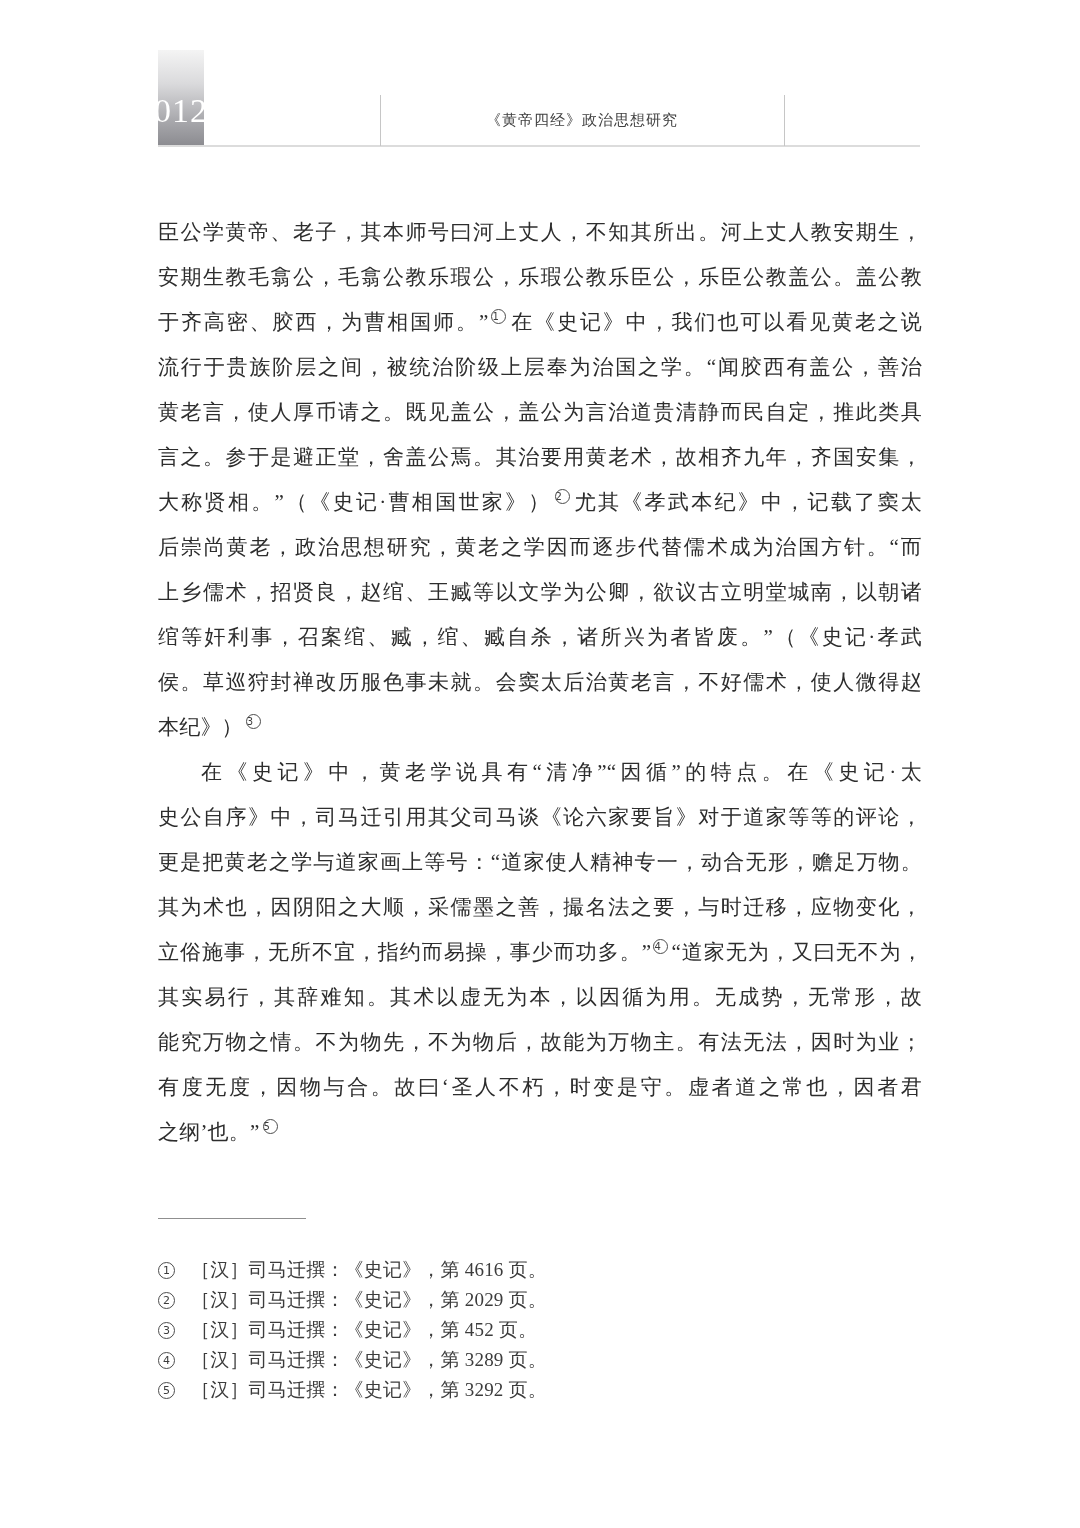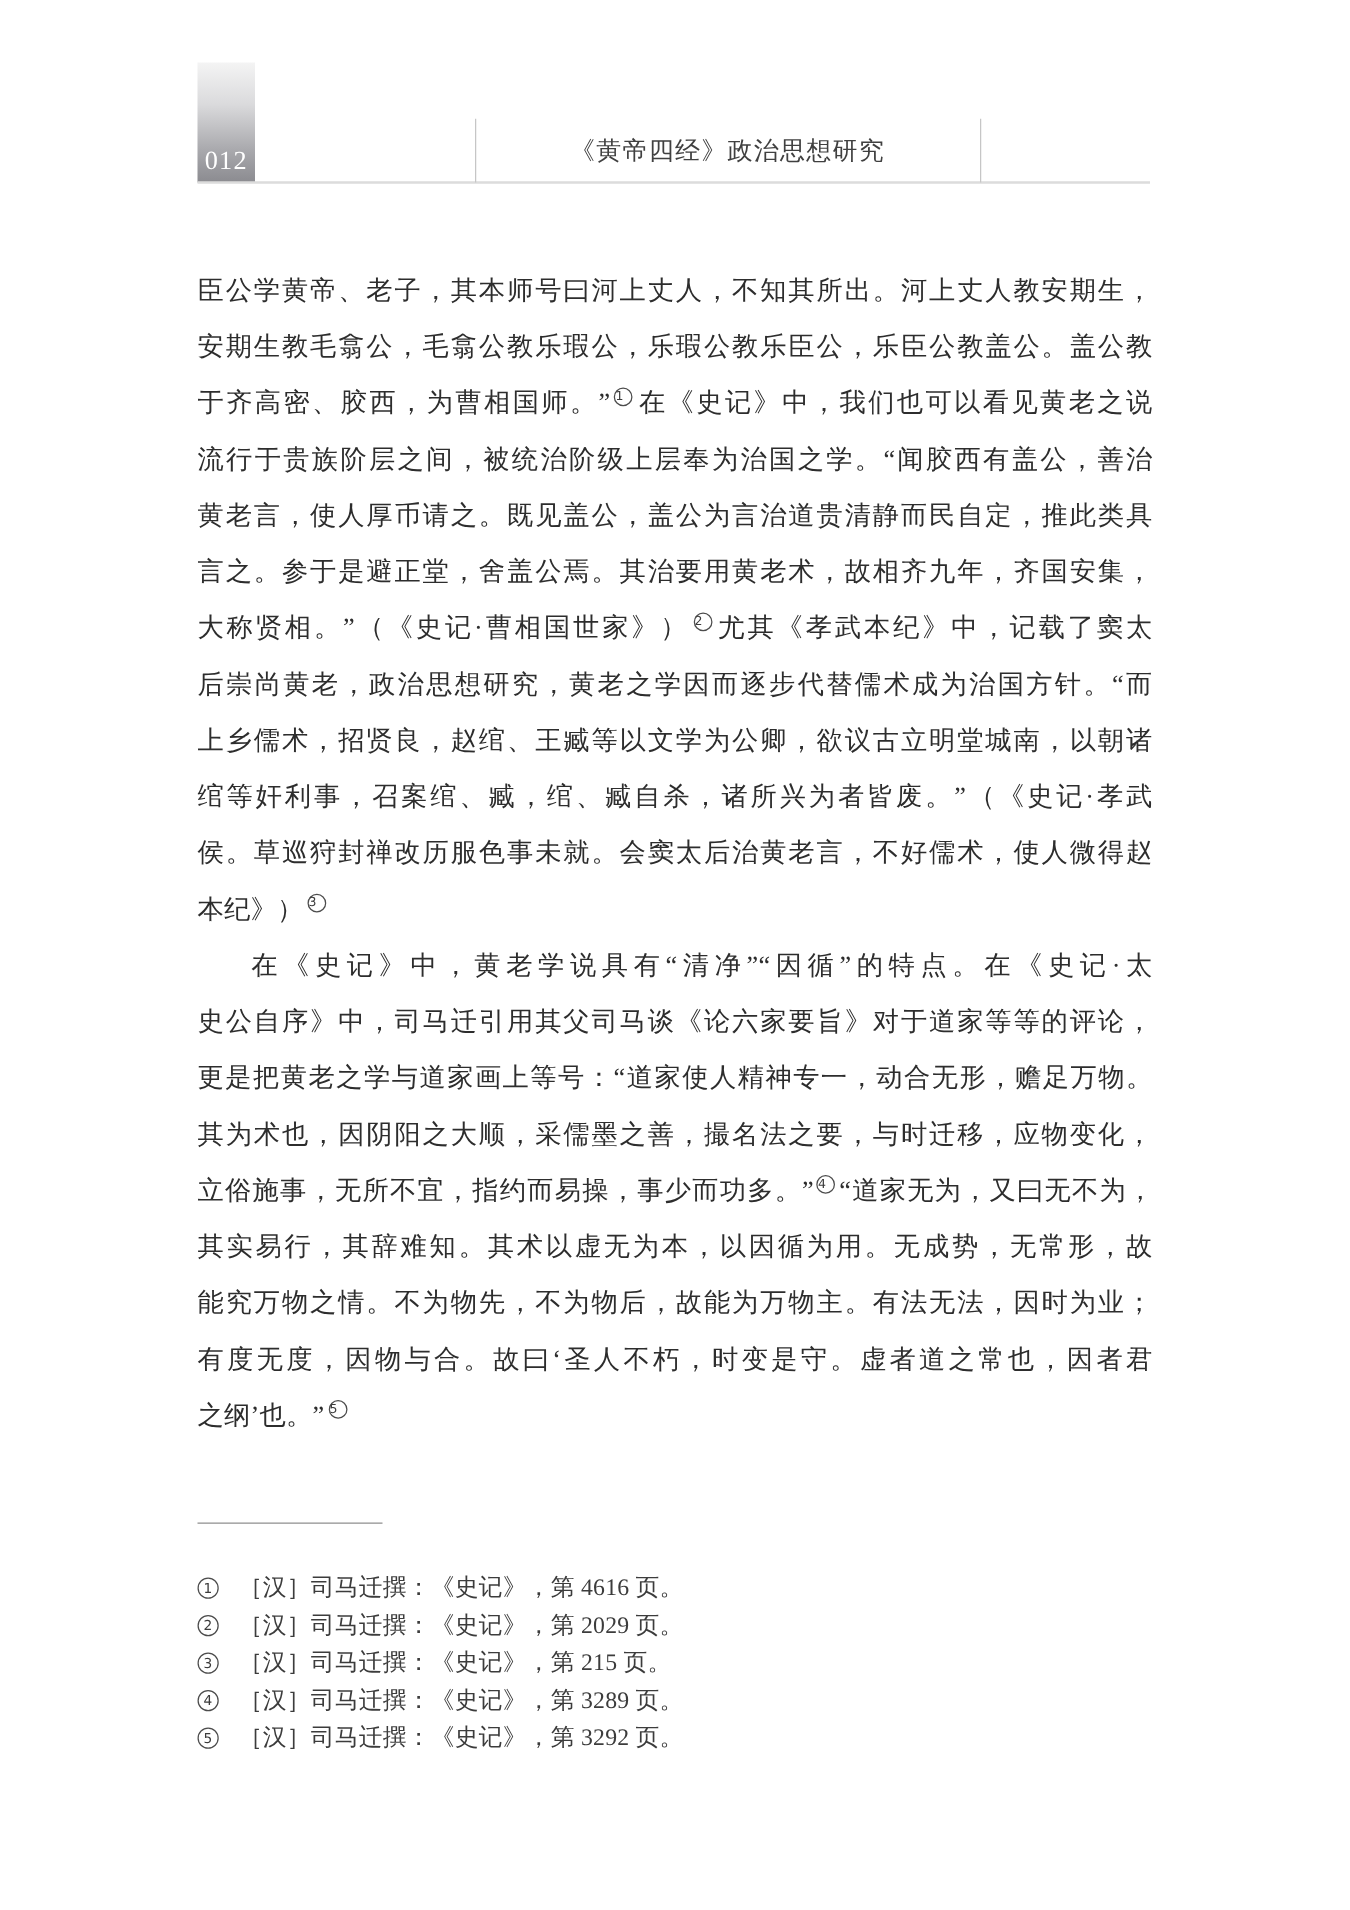--- a/index.html
+++ b/index.html
@@ -23,23 +23,23 @@
     top: 50px;
     width: 46px;
     height: 96px;
     background: linear-gradient(180deg, #f4f4f4 0%, #dadadc 35%, #aaaaae 72%, #8b8b90 100%);
     display: flex;
     align-items: flex-end;
     justify-content: center;
   }
   .pagenum {
     color: #ffffff;
-    font-size: 21px;
+    font-size: 34px;
     line-height: 1;
-    padding-bottom: 7px;
+    padding-bottom: 18px;
     letter-spacing: 1px;
   }
   .header-rule {
     position: absolute;
     left: 158px;
     top: 145px;
     width: 762px;
     height: 2px;
     background: #dcdcdc;
   }
@@ -54,21 +54,21 @@
   .vsep-right { left: 784px; }
   .header-title {
     position: absolute;
     left: 380px;
     top: 95px;
     width: 404px;
     height: 51px;
     display: flex;
     align-items: center;
     justify-content: center;
-    font-size: 20px;
+    font-size: 15px;
     letter-spacing: 1px;
     color: #404040;
     white-space: nowrap;
   }
 
   
   .body-text {
     position: absolute;
     left: 158px;
     top: 210px;
@@ -193,21 +193,21 @@
       <div class="fn">
         <span class="fnmark">1</span>
         <span class="fntext">［汉］司马迁撰：《史记》，第 4616 页。</span>
       </div>
       <div class="fn">
         <span class="fnmark">2</span>
         <span class="fntext">［汉］司马迁撰：《史记》，第 2029 页。</span>
       </div>
       <div class="fn">
         <span class="fnmark">3</span>
-        <span class="fntext">［汉］司马迁撰：《史记》，第 215 页。</span>
+        <span class="fntext">［汉］司马迁撰：《史记》，第 452 页。</span>
       </div>
       <div class="fn">
         <span class="fnmark">4</span>
         <span class="fntext">［汉］司马迁撰：《史记》，第 3289 页。</span>
       </div>
       <div class="fn">
         <span class="fnmark">5</span>
         <span class="fntext">［汉］司马迁撰：《史记》，第 3292 页。</span>
       </div>
     </div>

